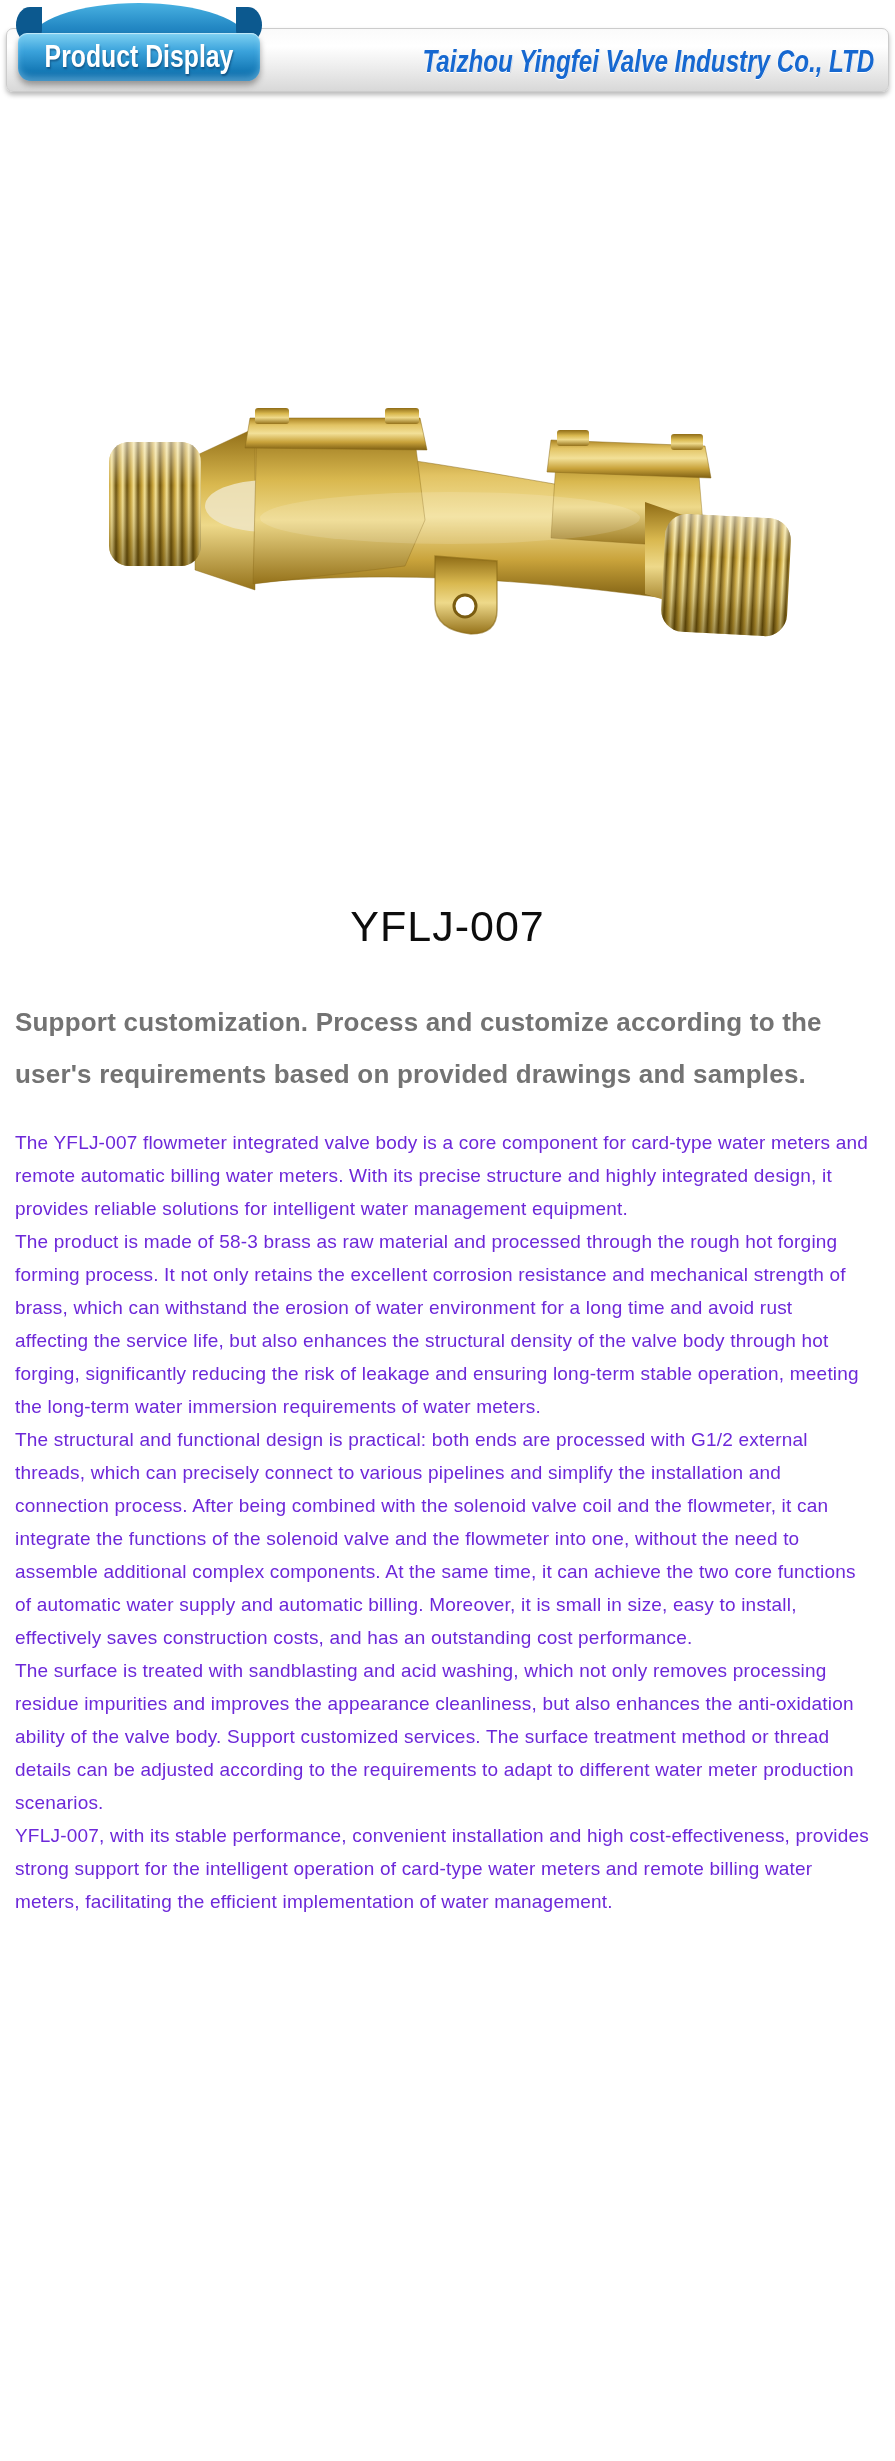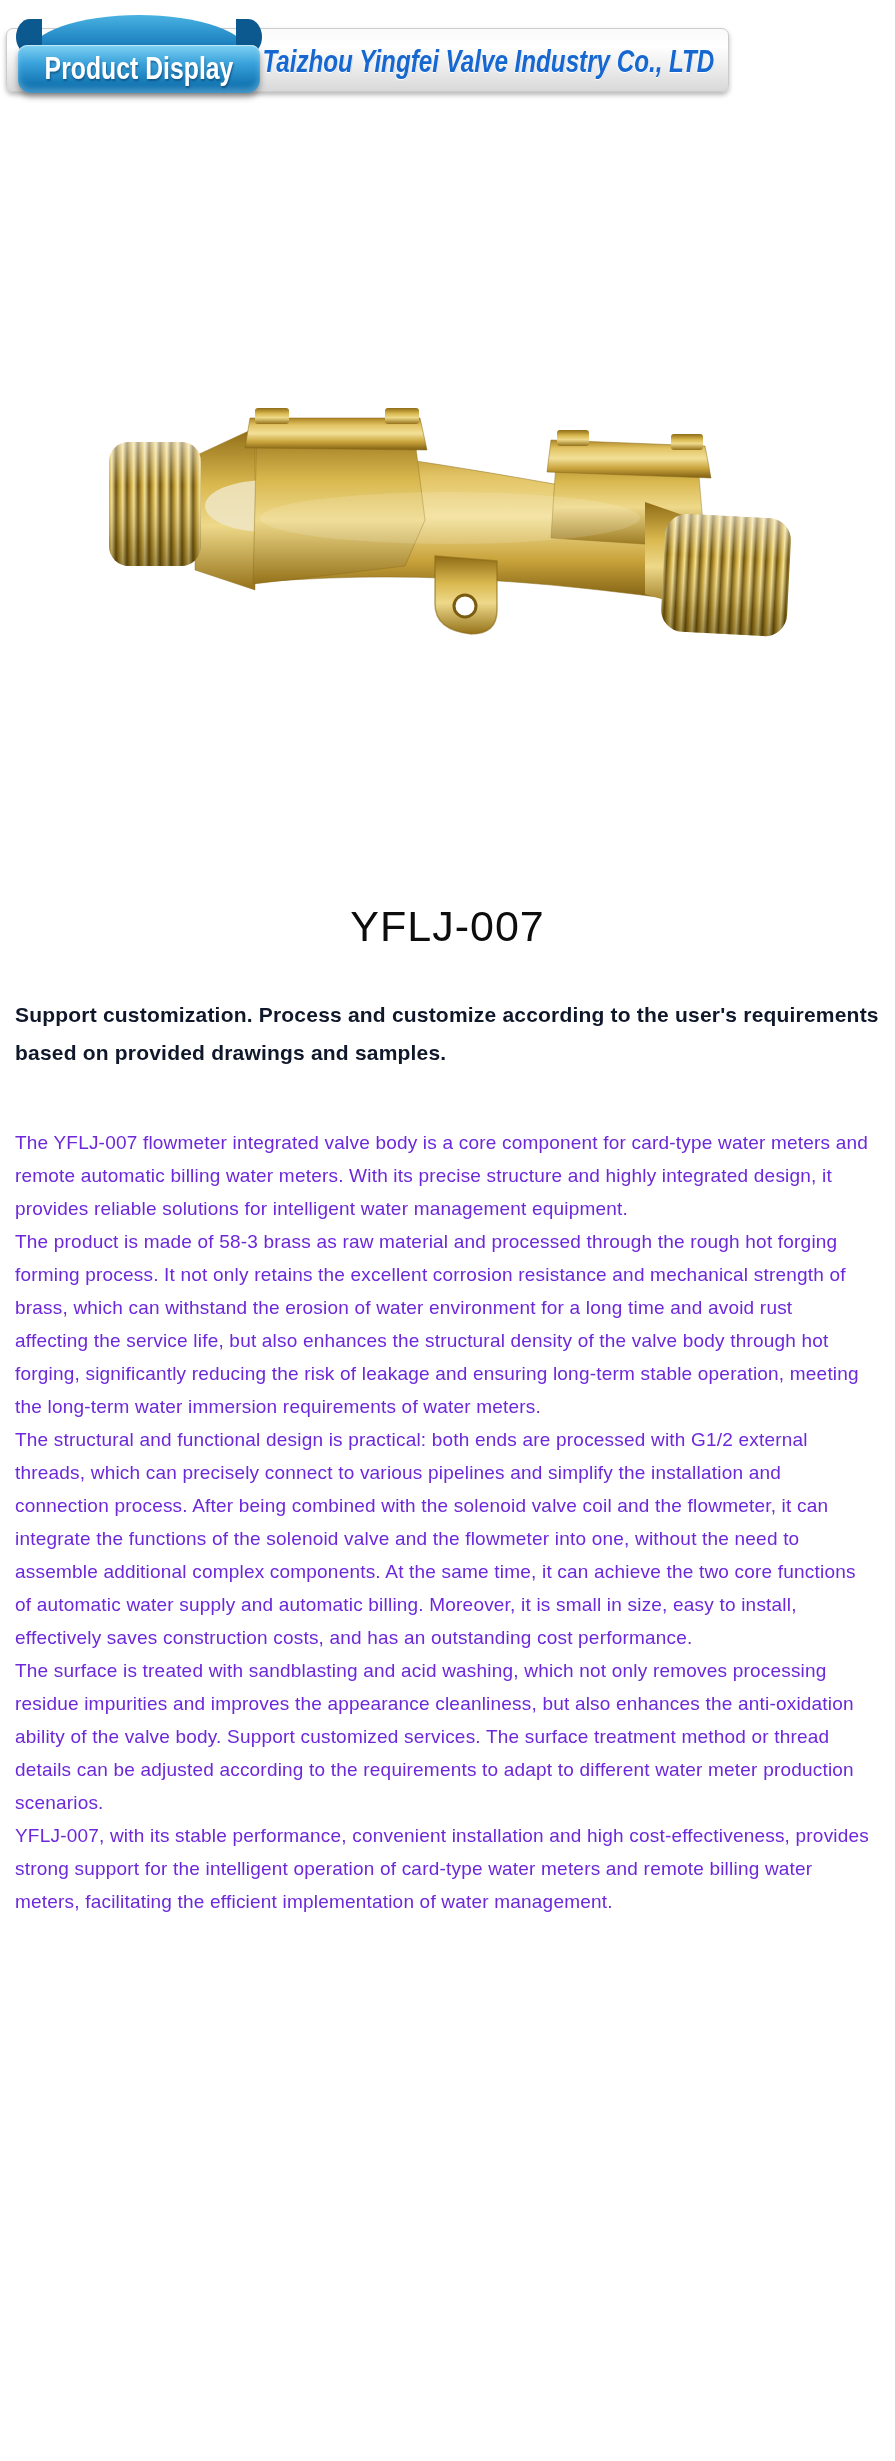--- a/index.html
+++ b/index.html
@@ -10,42 +10,42 @@
     width: 895px;
     height: 2461px;
     background: #ffffff;
     overflow: hidden;
   }
 
   
   .banner-bar {
     position: absolute;
     left: 6px; top: 28px;
-    width: 723px; height: 64px;
+    width: 883px; height: 64px;
     border-radius: 7px;
     background: linear-gradient(180deg, #fafafa 0%, #ffffff 28%, #ededed 62%, #d8d8d8 100%);
     border: 1px solid #cccccc;
     box-shadow: 0 3px 5px rgba(0,0,0,0.28);
   }
   .company-name {
     position: absolute;
     right: 14px; top: 15px;
     white-space: nowrap;
     font-size: 31px;
     font-weight: bold;
     font-style: italic;
     color: #1668d0;
     letter-spacing: 0px;
     transform: scaleX(0.78);
     transform-origin: 100% 50%;
     text-shadow: 0 1px 0 #ffffff, 0 0 4px rgba(255,255,255,0.9), 1px 1px 1px rgba(120,140,170,0.35);
   }
   .ribbon {
     position: absolute;
-    left: 18px; top: 15px;
+    left: 18px; top: 3px;
     width: 242px; height: 88px;
   }
   .ribbon-back {
     position: absolute;
     left: 12px; top: 0;
     width: 218px; height: 44px;
     background: linear-gradient(180deg, #49b2e2 0%, #2388c4 55%, #1470ad 100%);
     border-radius: 55% 55% 6px 6px / 95% 95% 6px 6px;
   }
   .ribbon-curl { position: absolute; top: 4px; width: 26px; height: 34px; background: #0c598f; }
@@ -87,24 +87,24 @@
     text-align: center;
     font-size: 43px;
     font-weight: normal;
     color: #0d0d0d;
     letter-spacing: 1px;
   }
   .headline {
     position: absolute;
     left: 15px; top: 996px;
     width: 866px;
-    font-size: 21px;
-    line-height: 38px;
+    font-size: 26px;
+    line-height: 52px;
     font-weight: bold;
-    color: #0f172a;
+    color: #737373;
     letter-spacing: 0.2px;
   }
   .description {
     position: absolute;
     left: 15px; top: 1126px;
     width: 856px;
     font-size: 19px;
     line-height: 33px;
     color: #6d28d9;
     letter-spacing: 0.2px;

